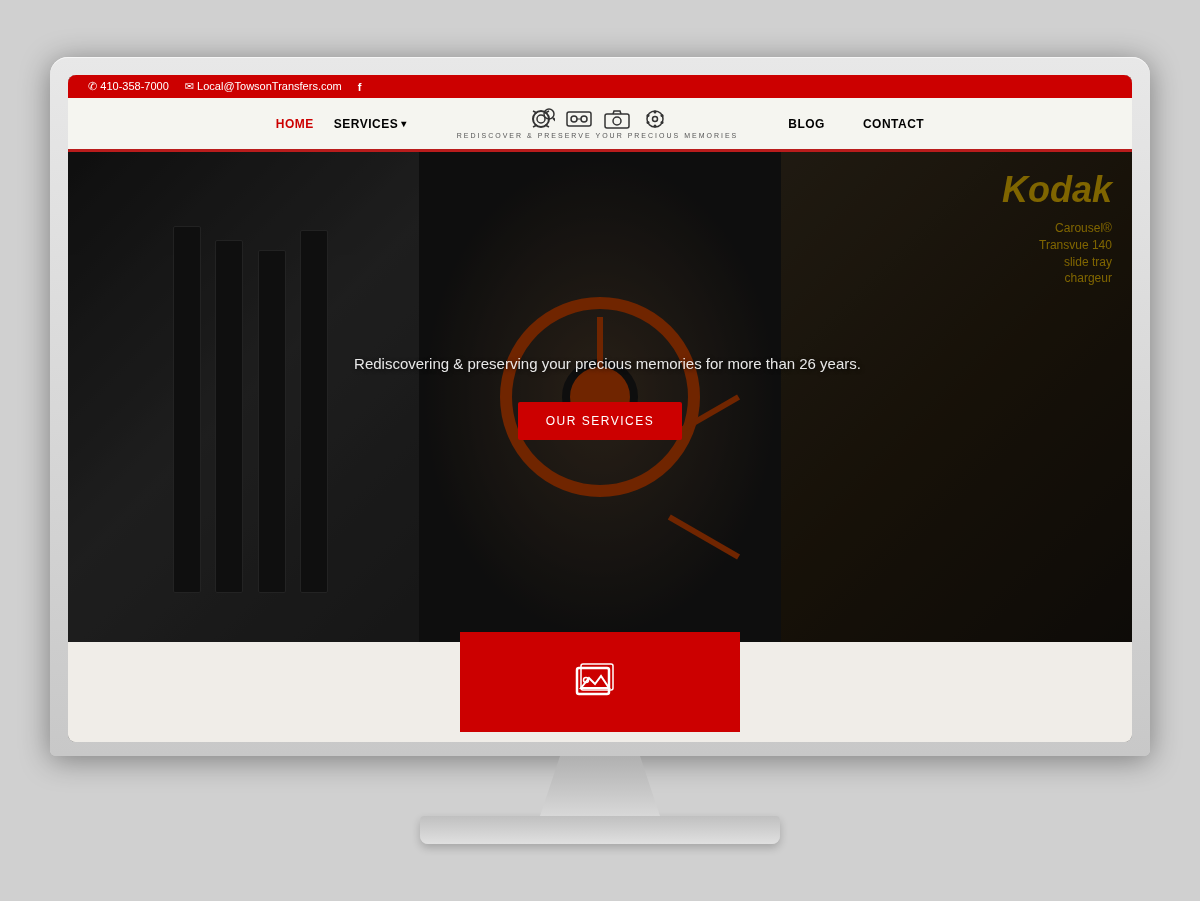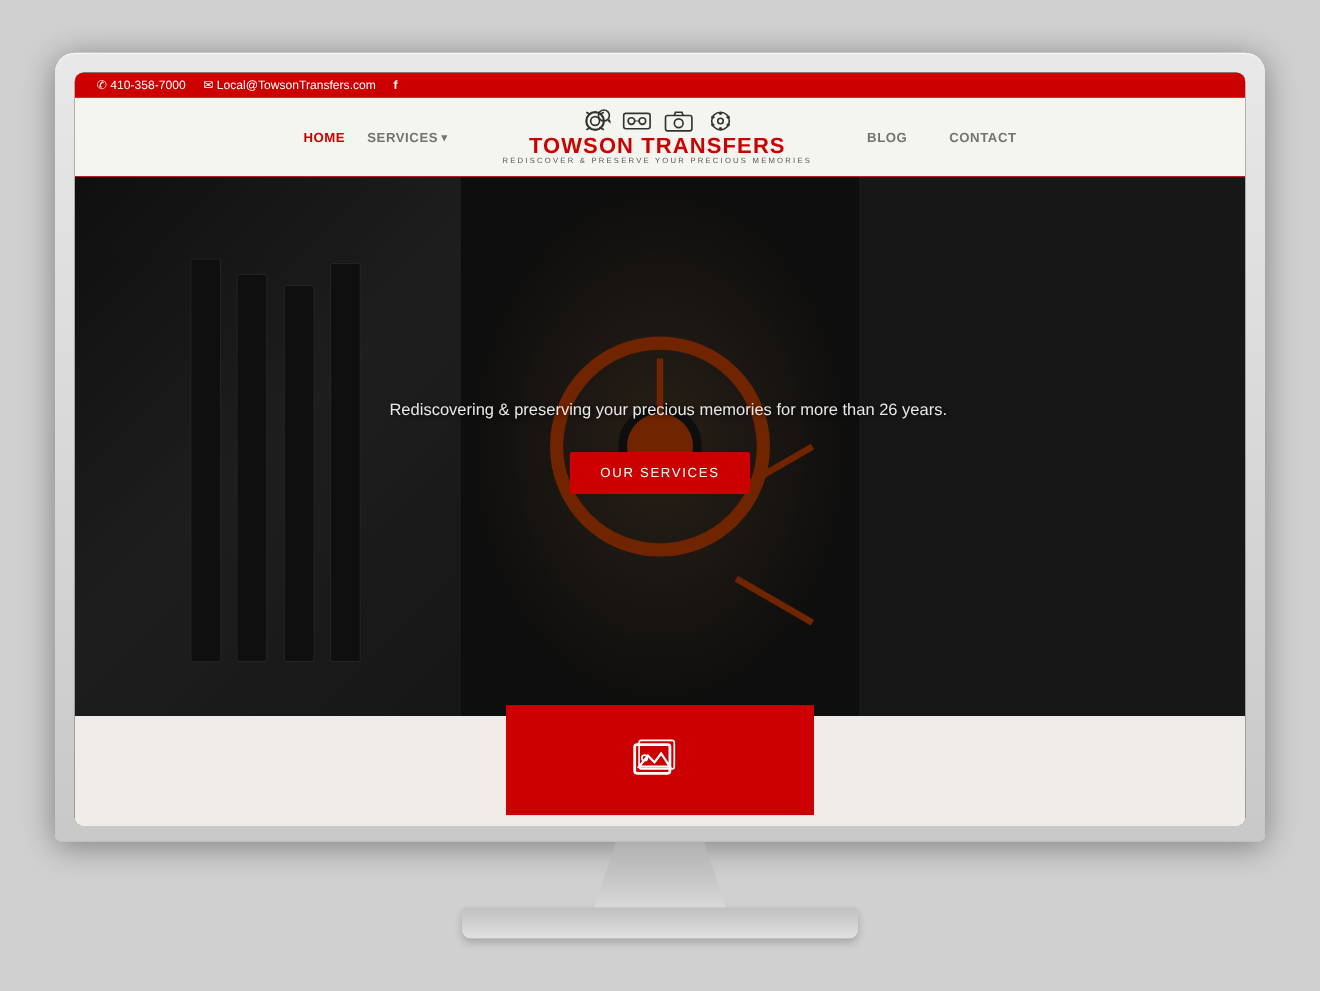--- a/index.html
+++ b/index.html
@@ -68,35 +68,35 @@
 
     
     .navbar {
       background: #f5f5f0;
       padding: 10px 40px;
       display: flex;
       align-items: center;
       justify-content: center;
       gap: 30px;
       position: relative;
-      border-bottom: 1px solid #b91c1c;
+      border-bottom: 3px solid #b91c1c;
     }
 
     .nav-links-left {
       display: flex;
       align-items: center;
       gap: 20px;
     }
 
     .nav-link {
       font-size: 12px;
       font-weight: 600;
       letter-spacing: 0.5px;
       text-decoration: none;
-      color: #737373;
+      color: #000000;
       text-transform: uppercase;
     }
 
     .nav-link.active {
       color: #cc0000;
     }
 
     .nav-link-services {
       display: flex;
       align-items: center;
@@ -425,21 +425,20 @@
                   <circle cx="14" cy="11" r="2.5" stroke="#333" stroke-width="1.5"></circle>
                   <circle cx="14" cy="4" r="1.5" fill="#333"></circle>
                   <circle cx="14" cy="18" r="1.5" fill="#333"></circle>
                   <circle cx="7" cy="7.5" r="1.5" fill="#333"></circle>
                   <circle cx="21" cy="7.5" r="1.5" fill="#333"></circle>
                   <circle cx="7" cy="14.5" r="1.5" fill="#333"></circle>
                   <circle cx="21" cy="14.5" r="1.5" fill="#333"></circle>
                 </svg>
               </div>
             </div>
-            <div class="logo-title">TOWSON TRANSFERS</div>
             <div class="logo-subtitle">REDISCOVER &amp; PRESERVE YOUR PRECIOUS MEMORIES</div>
           </div>
 
           <div class="nav-links-right">
             <a class="nav-link">BLOG</a>
             <a class="nav-link">CONTACT</a>
           </div>
         </div>
 
         <div class="hero">
@@ -453,20 +452,24 @@
             </div>
 
             <div class="hero-panel-center">
               <div class="film-reel">
                 <div class="reel-spoke" style="transform: translateX(-50%) rotate(0deg) translateY(-100%);"></div>
                 <div class="reel-spoke" style="transform: translateX(-50%) rotate(60deg) translateY(-100%);"></div>
                 <div class="reel-spoke" style="transform: translateX(-50%) rotate(120deg) translateY(-100%);"></div>
               </div>
             </div>
 
+            <div class="hero-panel-right">
+              <div class="kodak-text">Kodak</div>
+              <div class="kodak-sub">Carousel®<br>Transvue 140<br>slide tray<br>chargeur</div>
+            </div>
           </div>
           <div class="hero-overlay"></div>
           <div class="hero-content">
             <p class="hero-subtitle">Rediscovering &amp; preserving your precious memories for more than 26 years.</p>
             <button class="hero-btn">OUR SERVICES</button>
           </div>
         </div>
 
         <div class="bottom-section">
           <div class="bottom-card">

